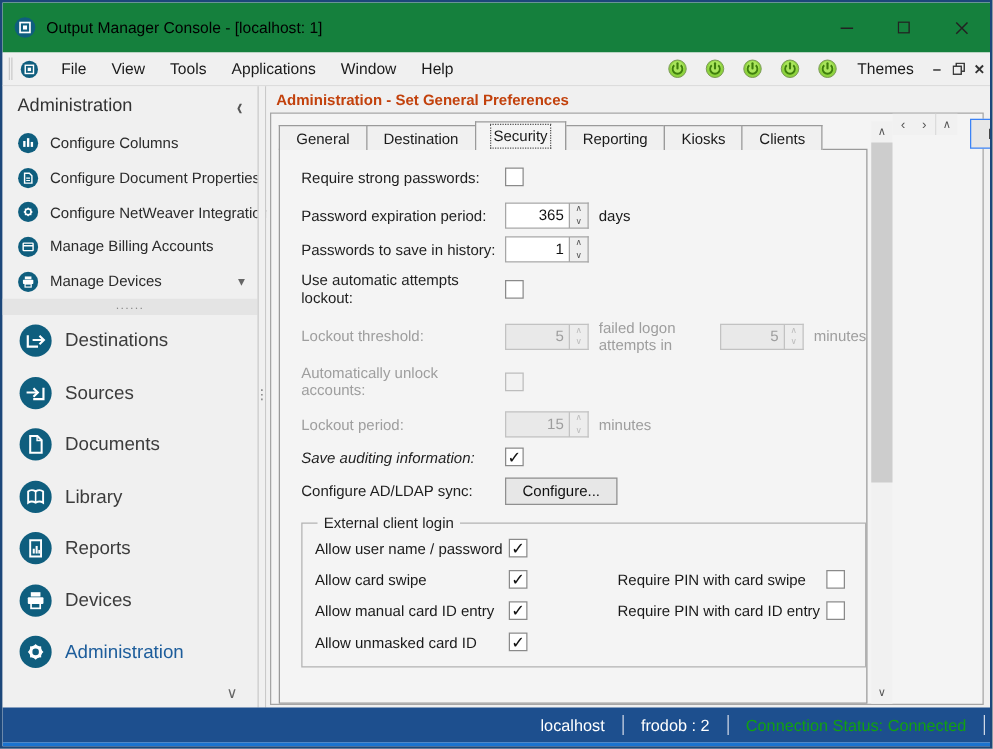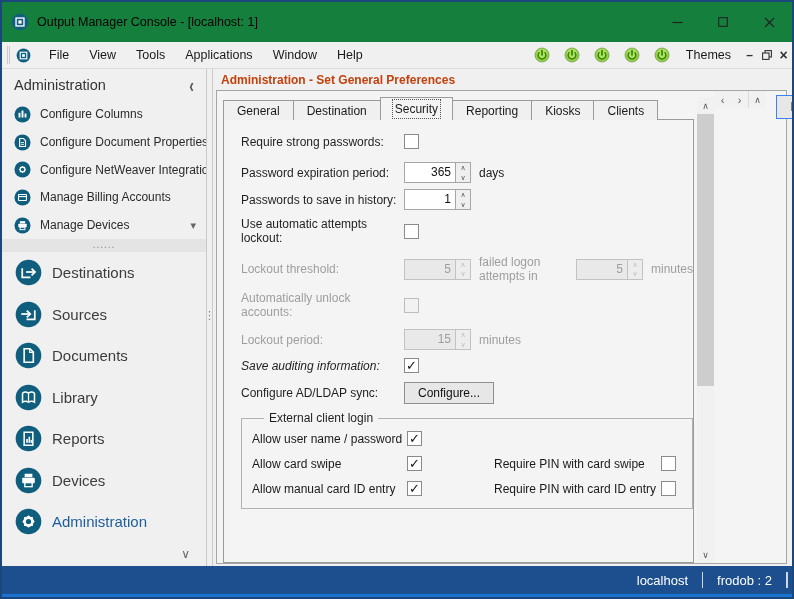--- a/index.html
+++ b/index.html
@@ -94,21 +94,21 @@
                      font-size:7px; color:#555; line-height:1; }
   .spin.dis .sval{ background:#e9e9e9; border-color:#c2c2c2; color:#9e9e9e; }
   .spin.dis .sbtns{ border-color:#c2c2c2; background:#ededed; }
   .spin.dis .sbtns span{ color:#bdbdbd; }
 
   .push-btn{ height:22px; border:1px solid #8f8f8f; background:#e7e7e7; padding:0 13px;
              font-size:12px; color:#111; display:flex; align-items:center; }
 
   
   .groupbox{ width:452px; border:1px solid #b2b2b2; margin-top:14px; padding:12px 0 12px 10px; position:relative; }
-  .group-legend{ position:absolute; top:-8px; left:22px; background:#f4f4f4; padding:0 5px; color:#1f1f1f; }
+  .group-legend{ position:absolute; top:-8px; left:12px; background:#f4f4f4; padding:0 5px; color:#1f1f1f; }
   .grow{ display:flex; align-items:center; margin-bottom:10px; }
   .grow:last-child{ margin-bottom:0; }
   .grow .glbl{ width:155px; flex:none; }
   .grow .glbl3{ width:196px; margin-left:72px; }
   .grow .rcheck{ margin-left:auto; margin-right:16px; }
 
   
   .vscroll{ width:17px; flex:none; background:#f1f1f1; display:flex; flex-direction:column; margin:6px 0 0 0; }
   .varrow{ height:17px; display:flex; align-items:center; justify-content:center; font-size:9px; color:#555; flex:none; }
   .vtrack{ flex:1; position:relative; }
@@ -485,20 +485,24 @@
                   <span class="checkbox rcheck"></span>
                 </div>
 
                 <div class="grow">
                   <span class="glbl">Allow manual card ID entry</span>
                   <span class="checkbox checked"></span>
                   <span class="glbl3">Require PIN with card ID entry</span>
                   <span class="checkbox rcheck"></span>
                 </div>
 
+                <div class="grow">
+                  <span class="glbl">Allow unmasked card ID</span>
+                  <span class="checkbox checked"></span>
+                </div>
 
               </div>
 
             </div>
           </div>
 
           <div class="vscroll">
             <span class="varrow">∧</span>
             <span class="vtrack">
                 <span class="vthumb"></span>
@@ -528,18 +532,19 @@
         </div>
       </div>
     </div>
   </div>
 
   <div class="statusbar">
     <span class="status-item">localhost</span>
     <span class="status-sep"></span>
     <span class="status-item">frodob : 2</span>
     <span class="status-sep"></span>
+    <span class="status-item status-connected">Connection Status: Connected</span>
     <span class="status-sep"></span>
     <span style="width:4px;"></span>
   </div>
   <div class="bottom-accent"></div>
 
 </div>
 
 </body></html>

